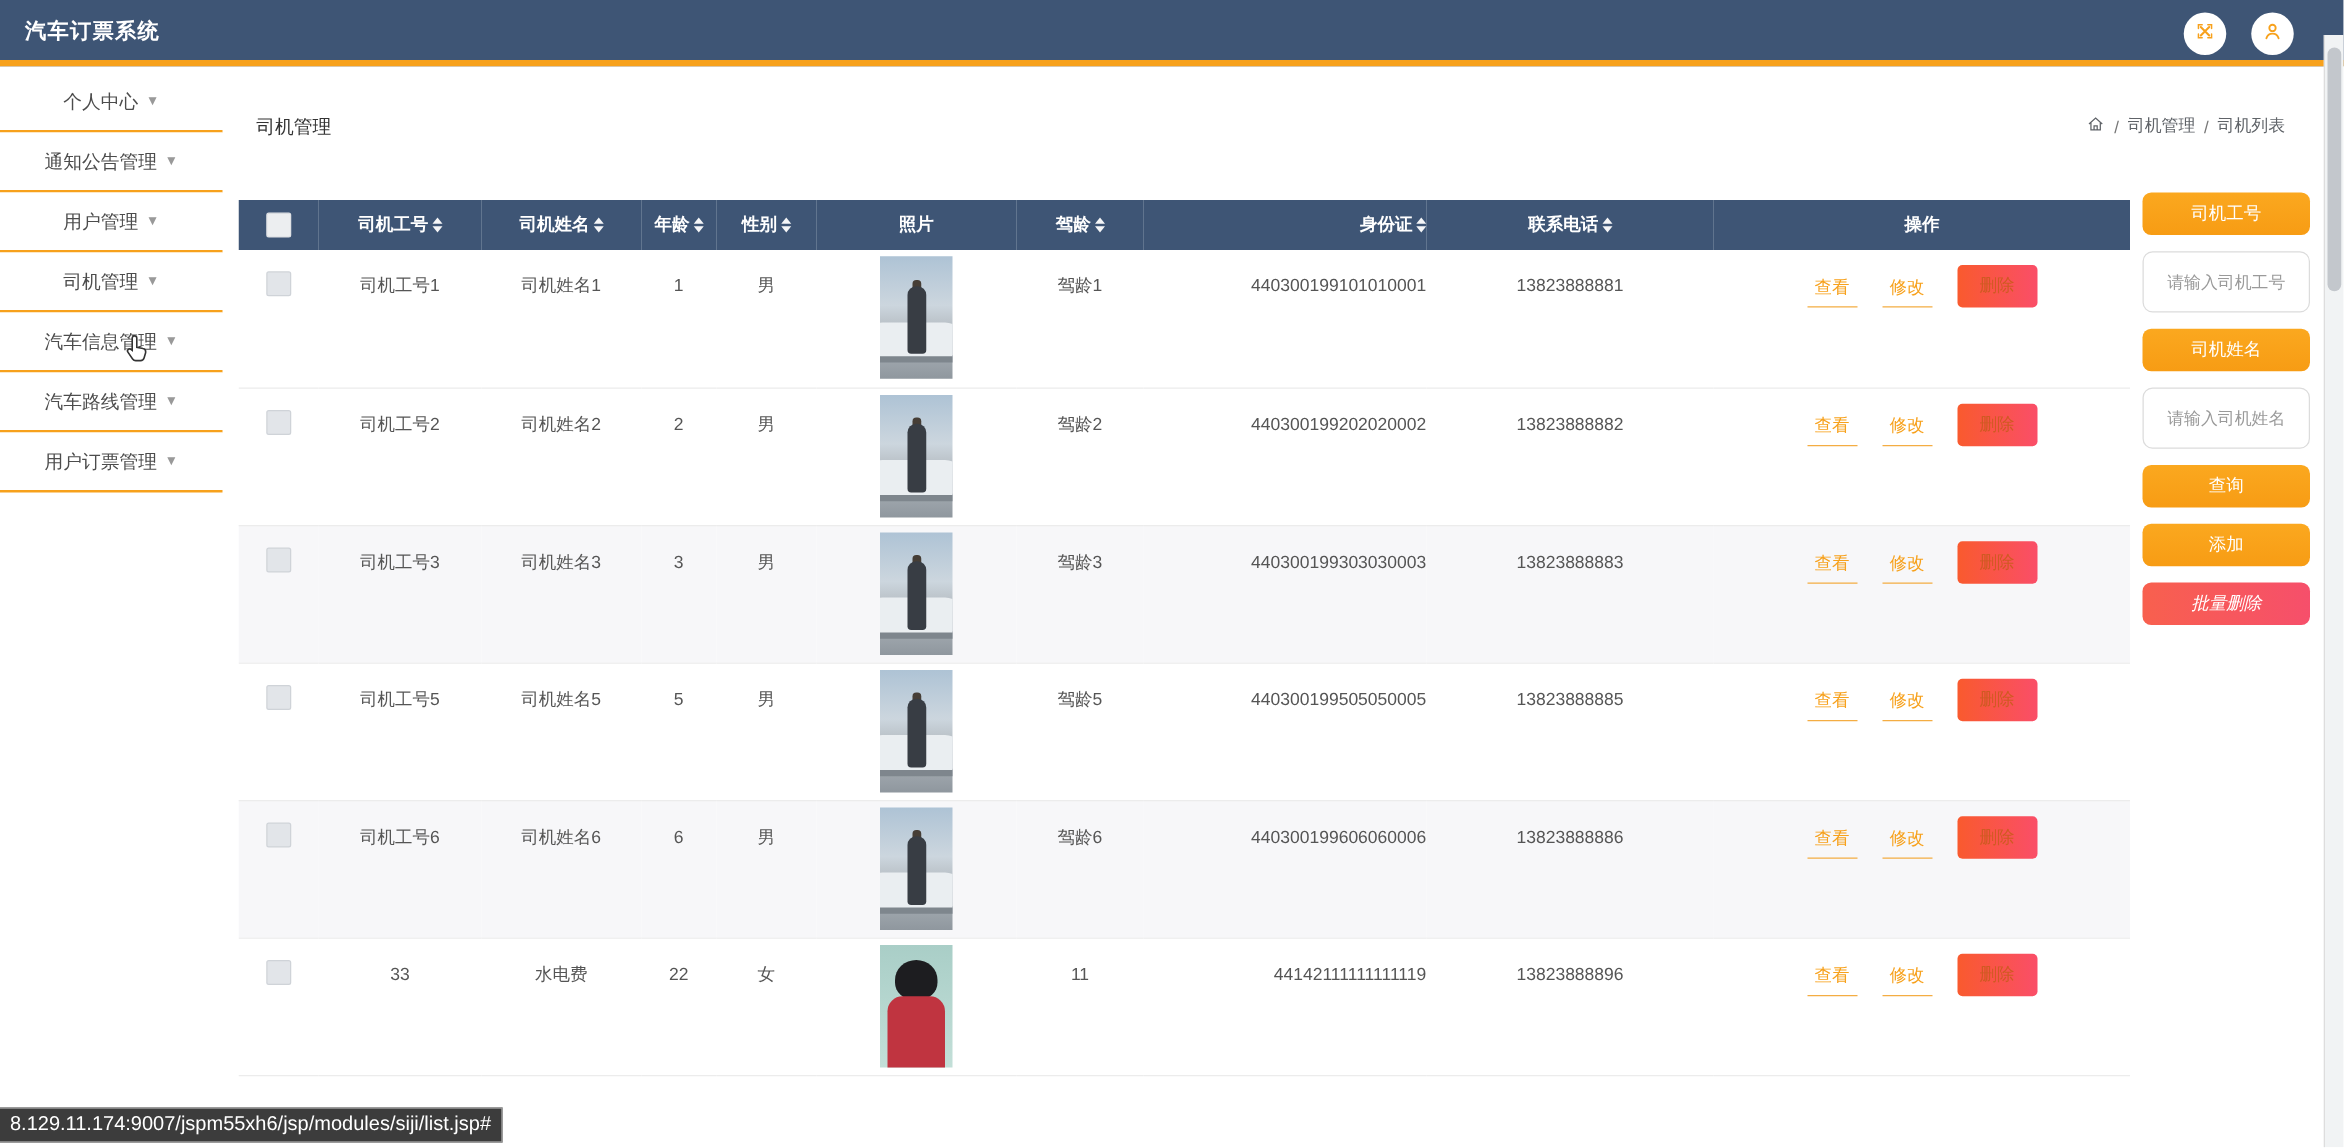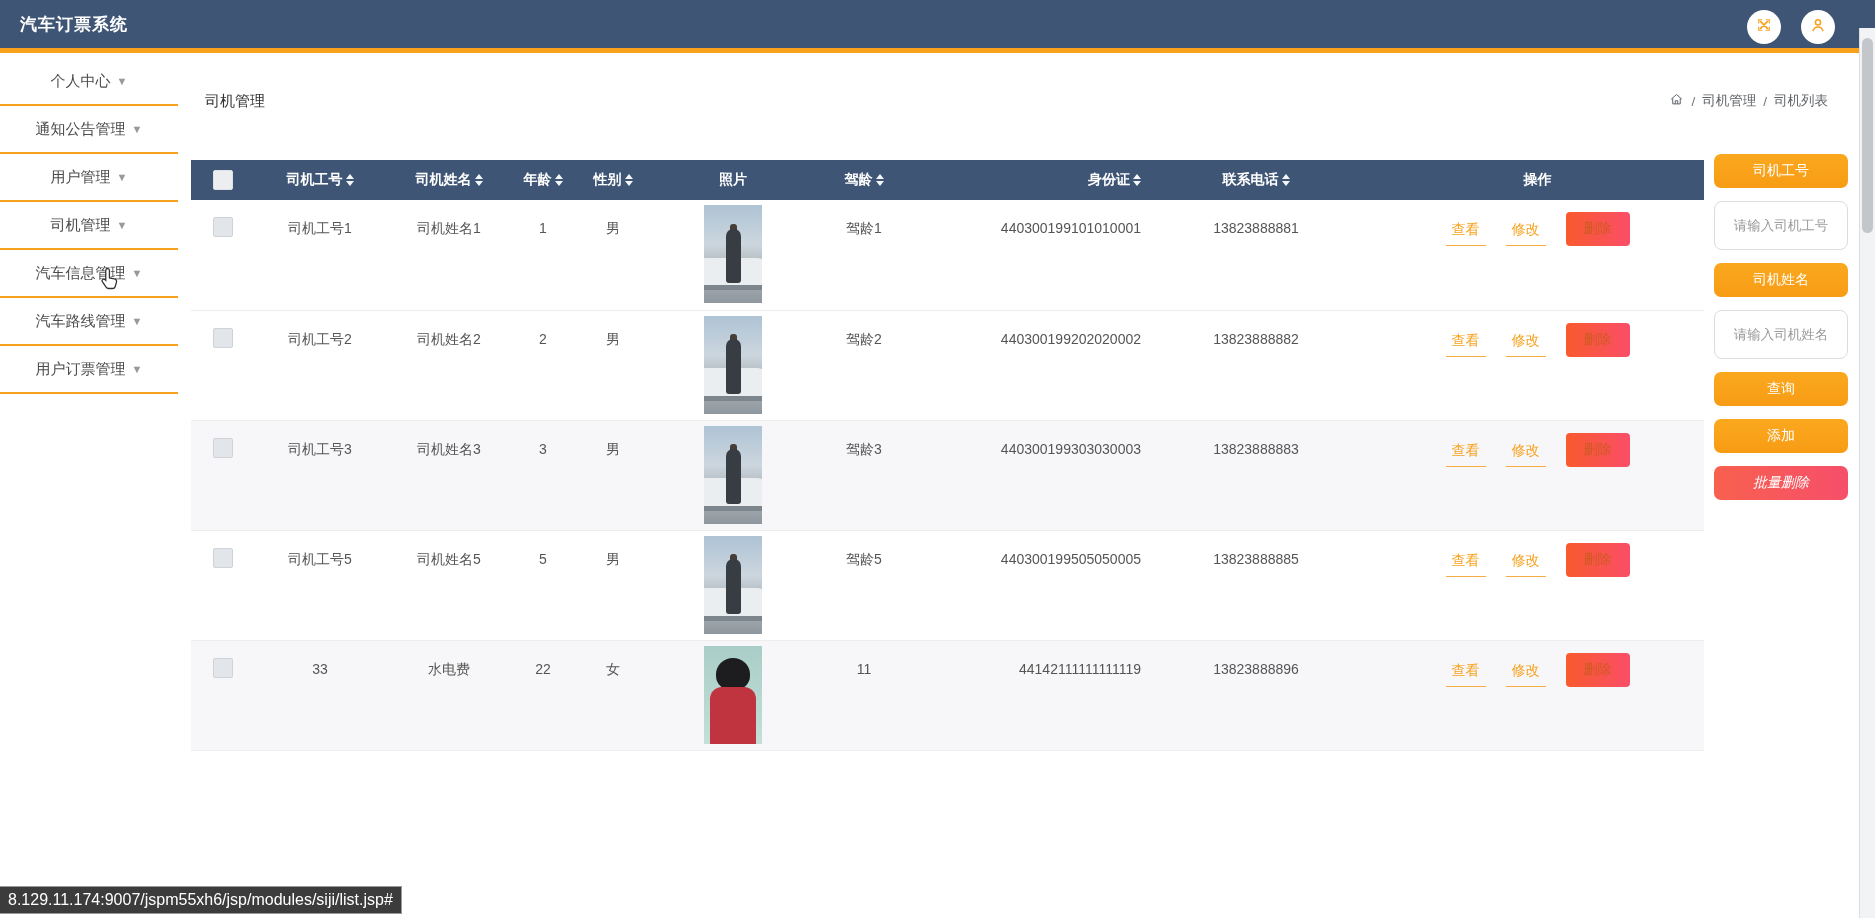--- a/index.html
+++ b/index.html
@@ -290,20 +290,40 @@
     <td>13823888885</td>
     <td class="ops-cell">
       <span class="ops-inner">
         <a class="op-link">查看</a>
         <a class="op-link">修改</a>
         <button class="op-del">删除</button>
       </span>
     </td>
   </tr>
 
+  <tr>
+    <td><span class="cb"></span></td>
+    <td>司机工号6</td>
+    <td>司机姓名6</td>
+    <td>6</td>
+    <td>男</td>
+    <td class="photo-cell">
+              <div class="photo photo--car"></div>
+            </td>
+    <td>驾龄6</td>
+    <td>440300199606060006</td>
+    <td>13823888886</td>
+    <td class="ops-cell">
+      <span class="ops-inner">
+        <a class="op-link">查看</a>
+        <a class="op-link">修改</a>
+        <button class="op-del">删除</button>
+      </span>
+    </td>
+  </tr>
 
   <tr>
     <td><span class="cb"></span></td>
     <td>33</td>
     <td>水电费</td>
     <td>22</td>
     <td>女</td>
     <td class="photo-cell">
               <div class="photo photo--girl"></div>
             </td>

